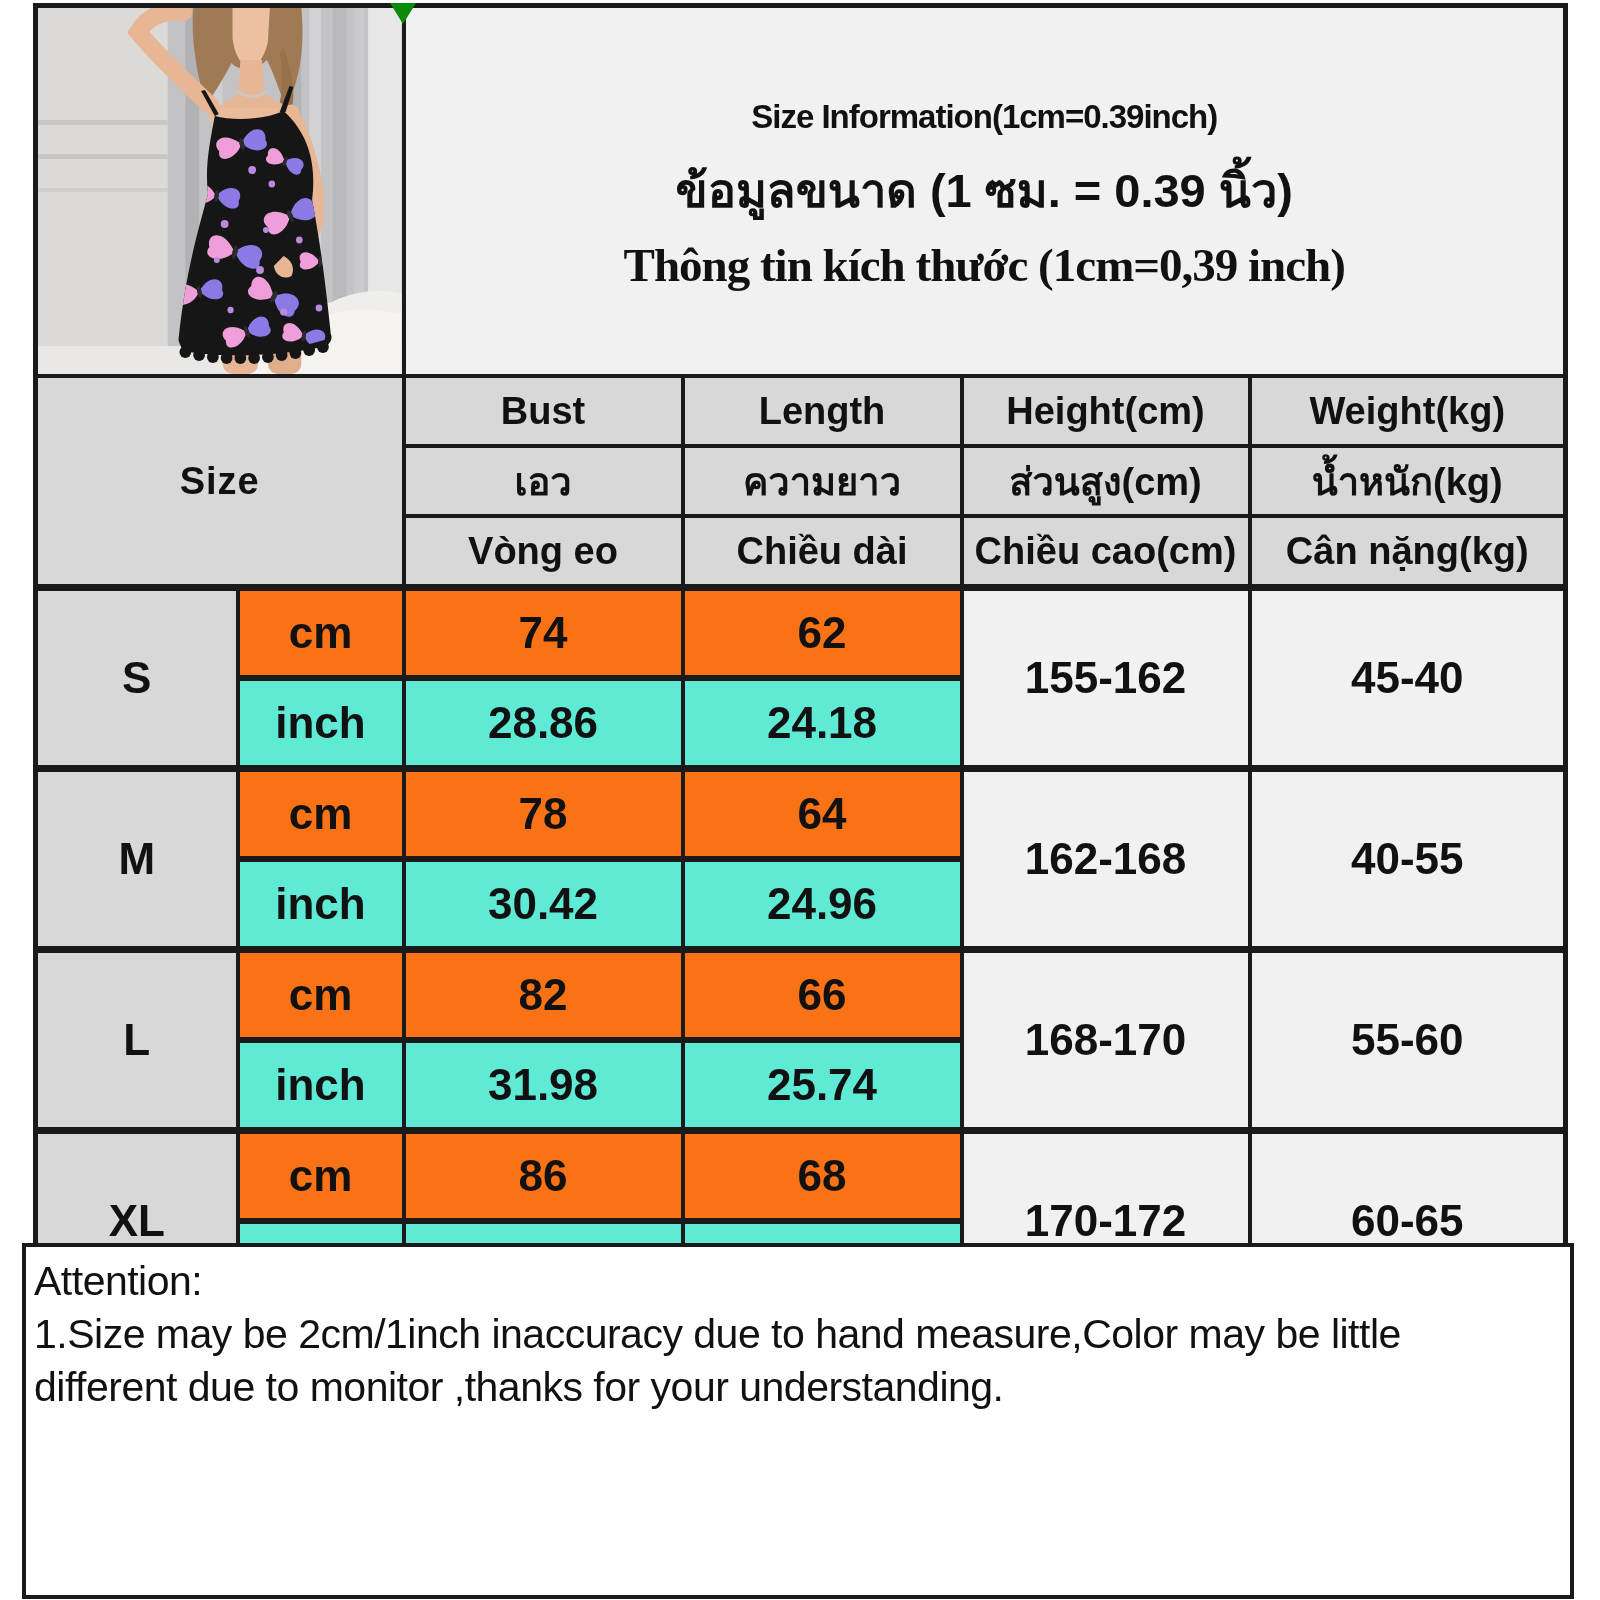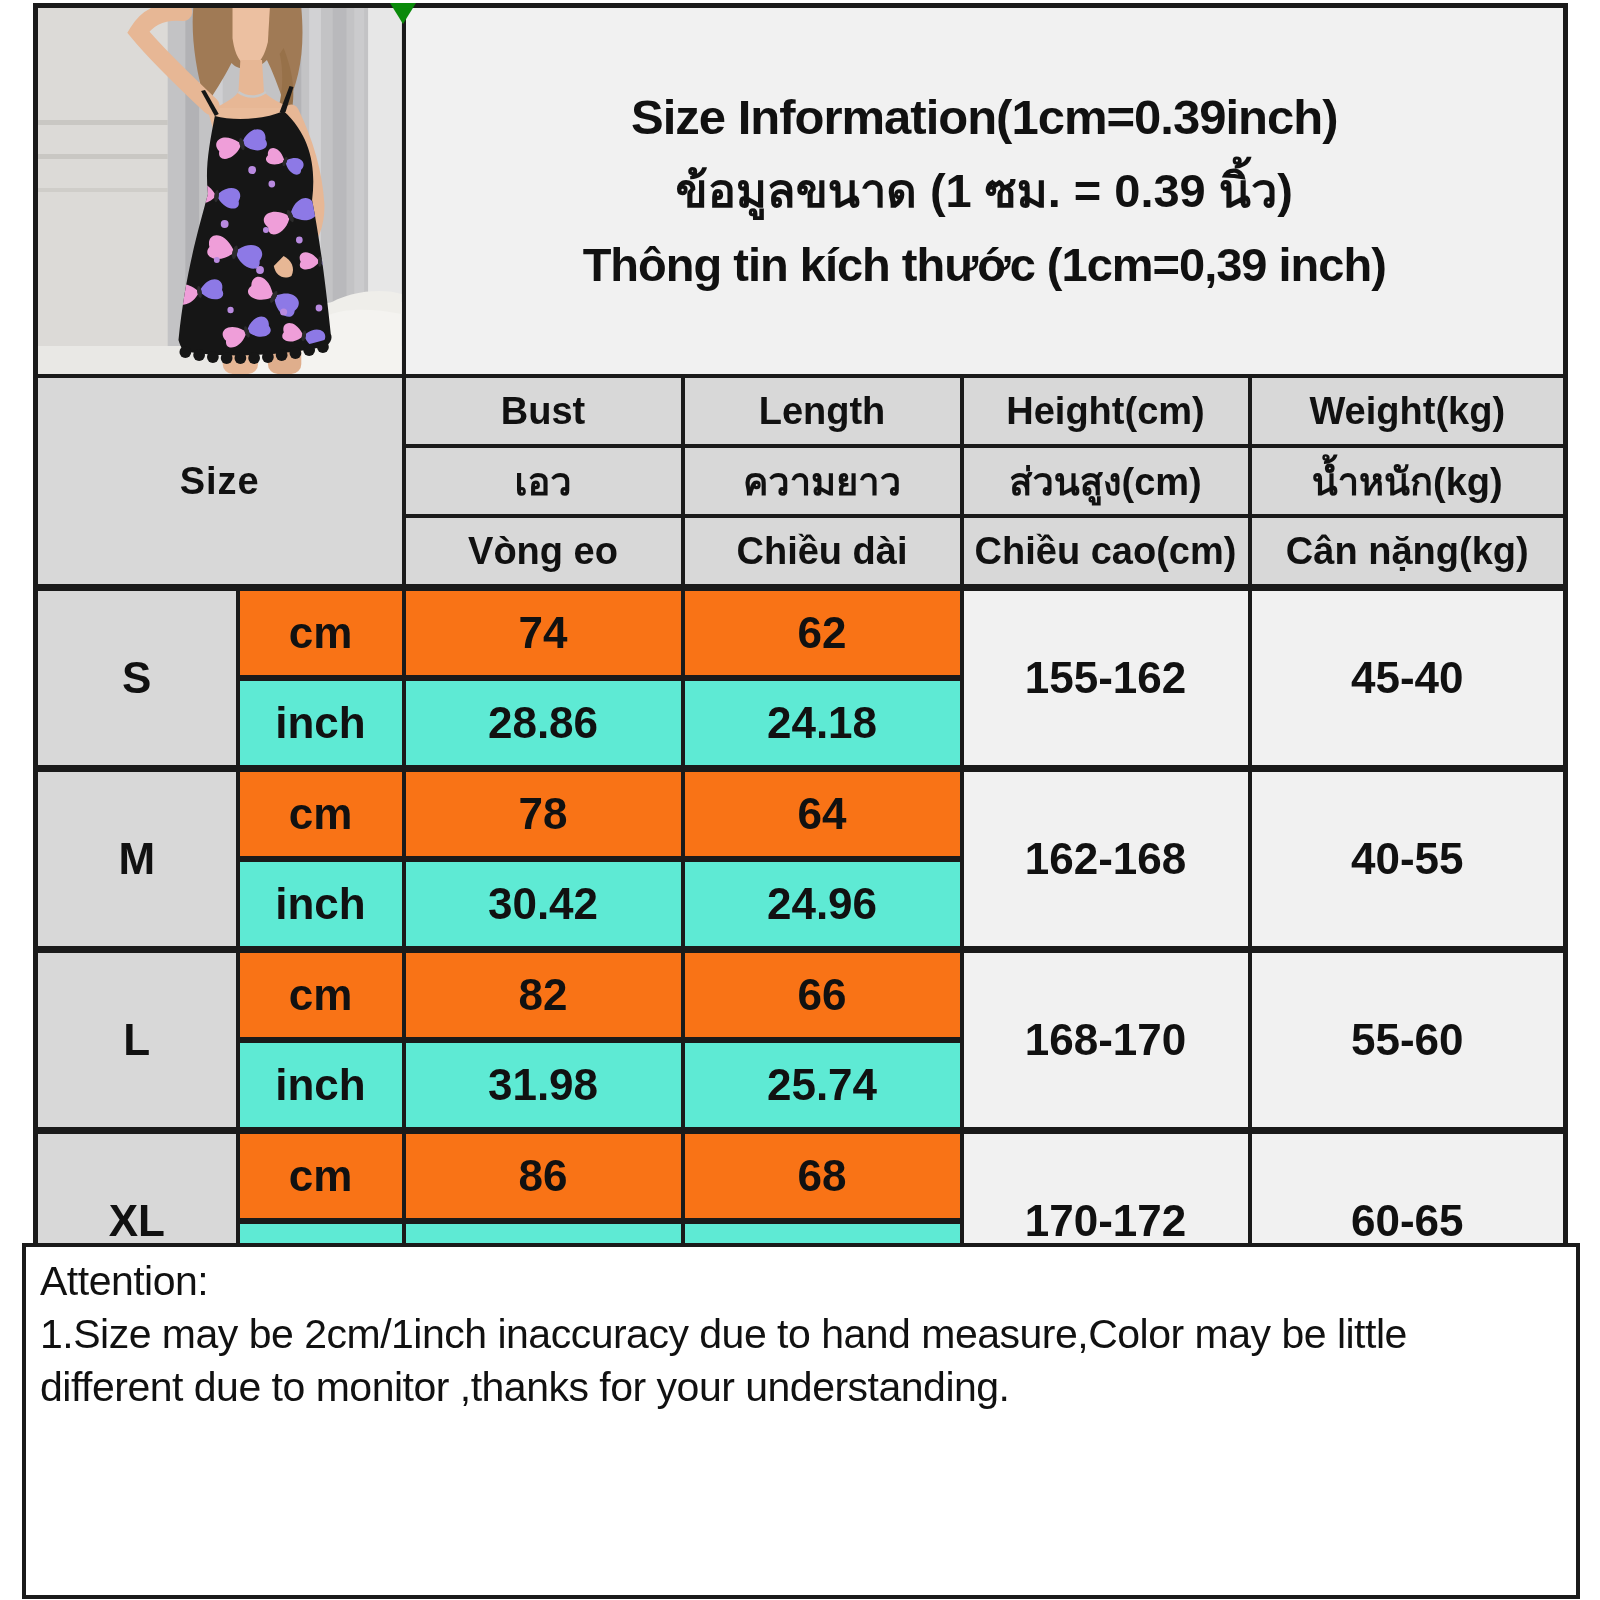--- a/index.html
+++ b/index.html
@@ -7,42 +7,42 @@
   .sheet{position:relative;width:1600px;height:1600px;background:#fff;overflow:hidden;}
 
   
   table.main{position:absolute;left:33px;top:3px;border-collapse:collapse;table-layout:fixed;
              border:5px solid #1a1a1a;}
   table.main td{border:4px solid #1a1a1a;text-align:center;vertical-align:middle;
                 font-weight:bold;overflow:hidden;}
   td.photo-cell{padding:0;background:#d6d4d1;height:366px;}
   td.info-cell{background:#f1f1f1;}
   .info-line{line-height:74px;}
-  .t-en{font-size:49px;letter-spacing:-1px;}
+  .t-en{font-size:33px;letter-spacing:-1px;}
   .t-th{font-size:47px;}
-  .t-vi{font-size:47px;letter-spacing:-1px;}
+  .t-vi{font-size:47px;letter-spacing:-1px;font-family:Liberation Serif, serif;}
 
   tr.hdr td{background:#d8d8d8;font-size:38px;height:64px;}
   td.corner{background:#d8d8d8;font-size:66px;letter-spacing:1px;}
 
   tr.cmrow td, tr.inrow td{height:82px;font-size:44px;}
   tr.cmrow td{border-top-width:7px;background:#f97316;}
   tr.inrow td{border-top-width:6px;background:#5eead4;}
   td.szc{background:#d8d8d8 !important;font-size:46px;}
   td.unit{font-size:40px;}
   td.range{background:#f1f1f1 !important;font-size:42px;}
 
   
   .ribbon{position:absolute;left:390px;top:3px;width:0;height:0;
           border-left:13px solid transparent;border-right:13px solid transparent;
           border-top:21px solid #0a8a0a;}
 
   
   .attention{position:absolute;left:22px;top:1243px;width:1516px;height:300px;
-             border:4px solid #1a1a1a;background:#fff;padding:8px 20px 40px 14px;
+             border:4px solid #1a1a1a;background:#fff;padding:8px 20px 40px 8px;
              font-size:41px;line-height:53px;letter-spacing:-0.5px;}
   .attention .line{margin:0;}
 
   svg{display:block;}
 </style>
 </head>
 <body>
 
 <div class="sheet">
 

